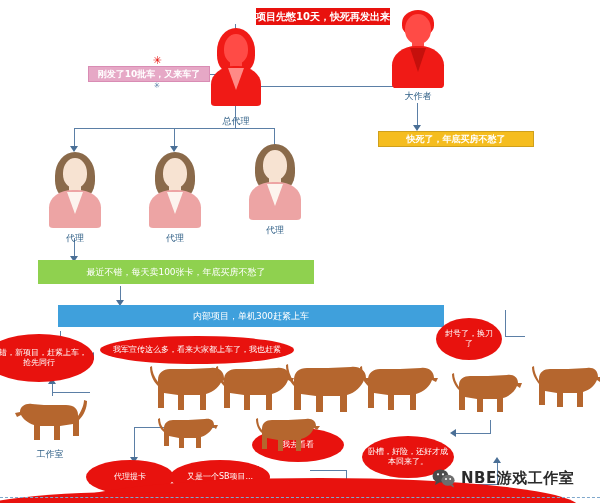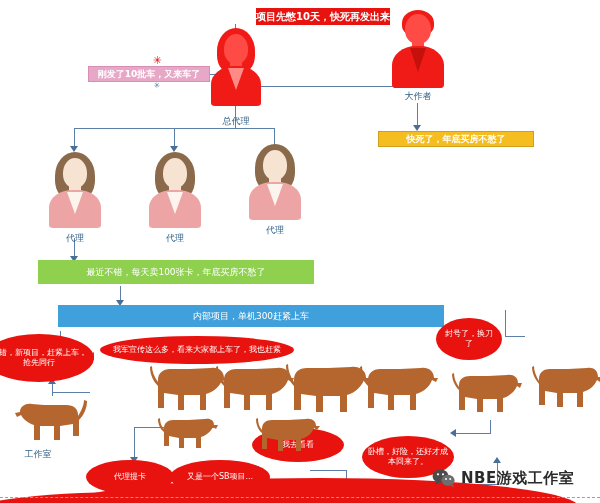--- a/index.html
+++ b/index.html
@@ -199,21 +199,21 @@
 
   <div class="abs ell" style="left:362px;top:436px;width:92px;height:42px;">卧槽，好险，还好才成本回来了。</div>
 
   <div class="dog" style="left:14px;top:396px;">
     <svg width="74" height="54" viewBox="0 0 74 54" aria-hidden="true">
       <path fill="#b5662e" d="M6 16 C6 10 12 7 18 8 L30 9 L52 9 C60 9 64 13 64 19 L64 20
         C68 14 70 8 70 4 L73 5 C73 12 70 19 65 24 L65 40 L59 40 L59 28 L46 30 L46 44 L40 44 L40 30
         L26 30 L26 44 L20 44 L20 29 C14 27 9 23 7 19 L3 21 L1 17 Z"></path>
     </svg>
   </div>
-  <div class="abs lbl lbl-c" style="left:8px;top:448px;width:60px;">工作室</div>
+  <div class="abs lbl lbl-c" style="left:20px;top:448px;width:60px;">工作室</div>
 
   <div class="dog" style="left:150px;top:358px;">
     <svg width="78" height="62" viewBox="0 0 78 62">
         <path fill="#b5662e" d="M74 20 C74 13 68 9 61 10 L40 11 L20 11 C13 11 8 15 8 22 L8 24 C4 19 2 13 2 8 L0 9 C0 16 3 23 8 28 L8 50 L14 50 L14 35 L28 37 L28 52 L34 52 L34 37 L50 37 L50 52 L56 52 L56 36 C64 34 70 28 72 22 L76 24 L78 20 Z"></path>
       </svg>
   </div>
   <div class="dog" style="left:216px;top:358px;">
     <svg width="78" height="62" viewBox="0 0 78 62">
         <path fill="#b5662e" d="M74 20 C74 13 68 9 61 10 L40 11 L20 11 C13 11 8 15 8 22 L8 24 C4 19 2 13 2 8 L0 9 C0 16 3 23 8 28 L8 50 L14 50 L14 35 L28 37 L28 52 L34 52 L34 37 L50 37 L50 52 L56 52 L56 36 C64 34 70 28 72 22 L76 24 L78 20 Z"></path>
       </svg>

